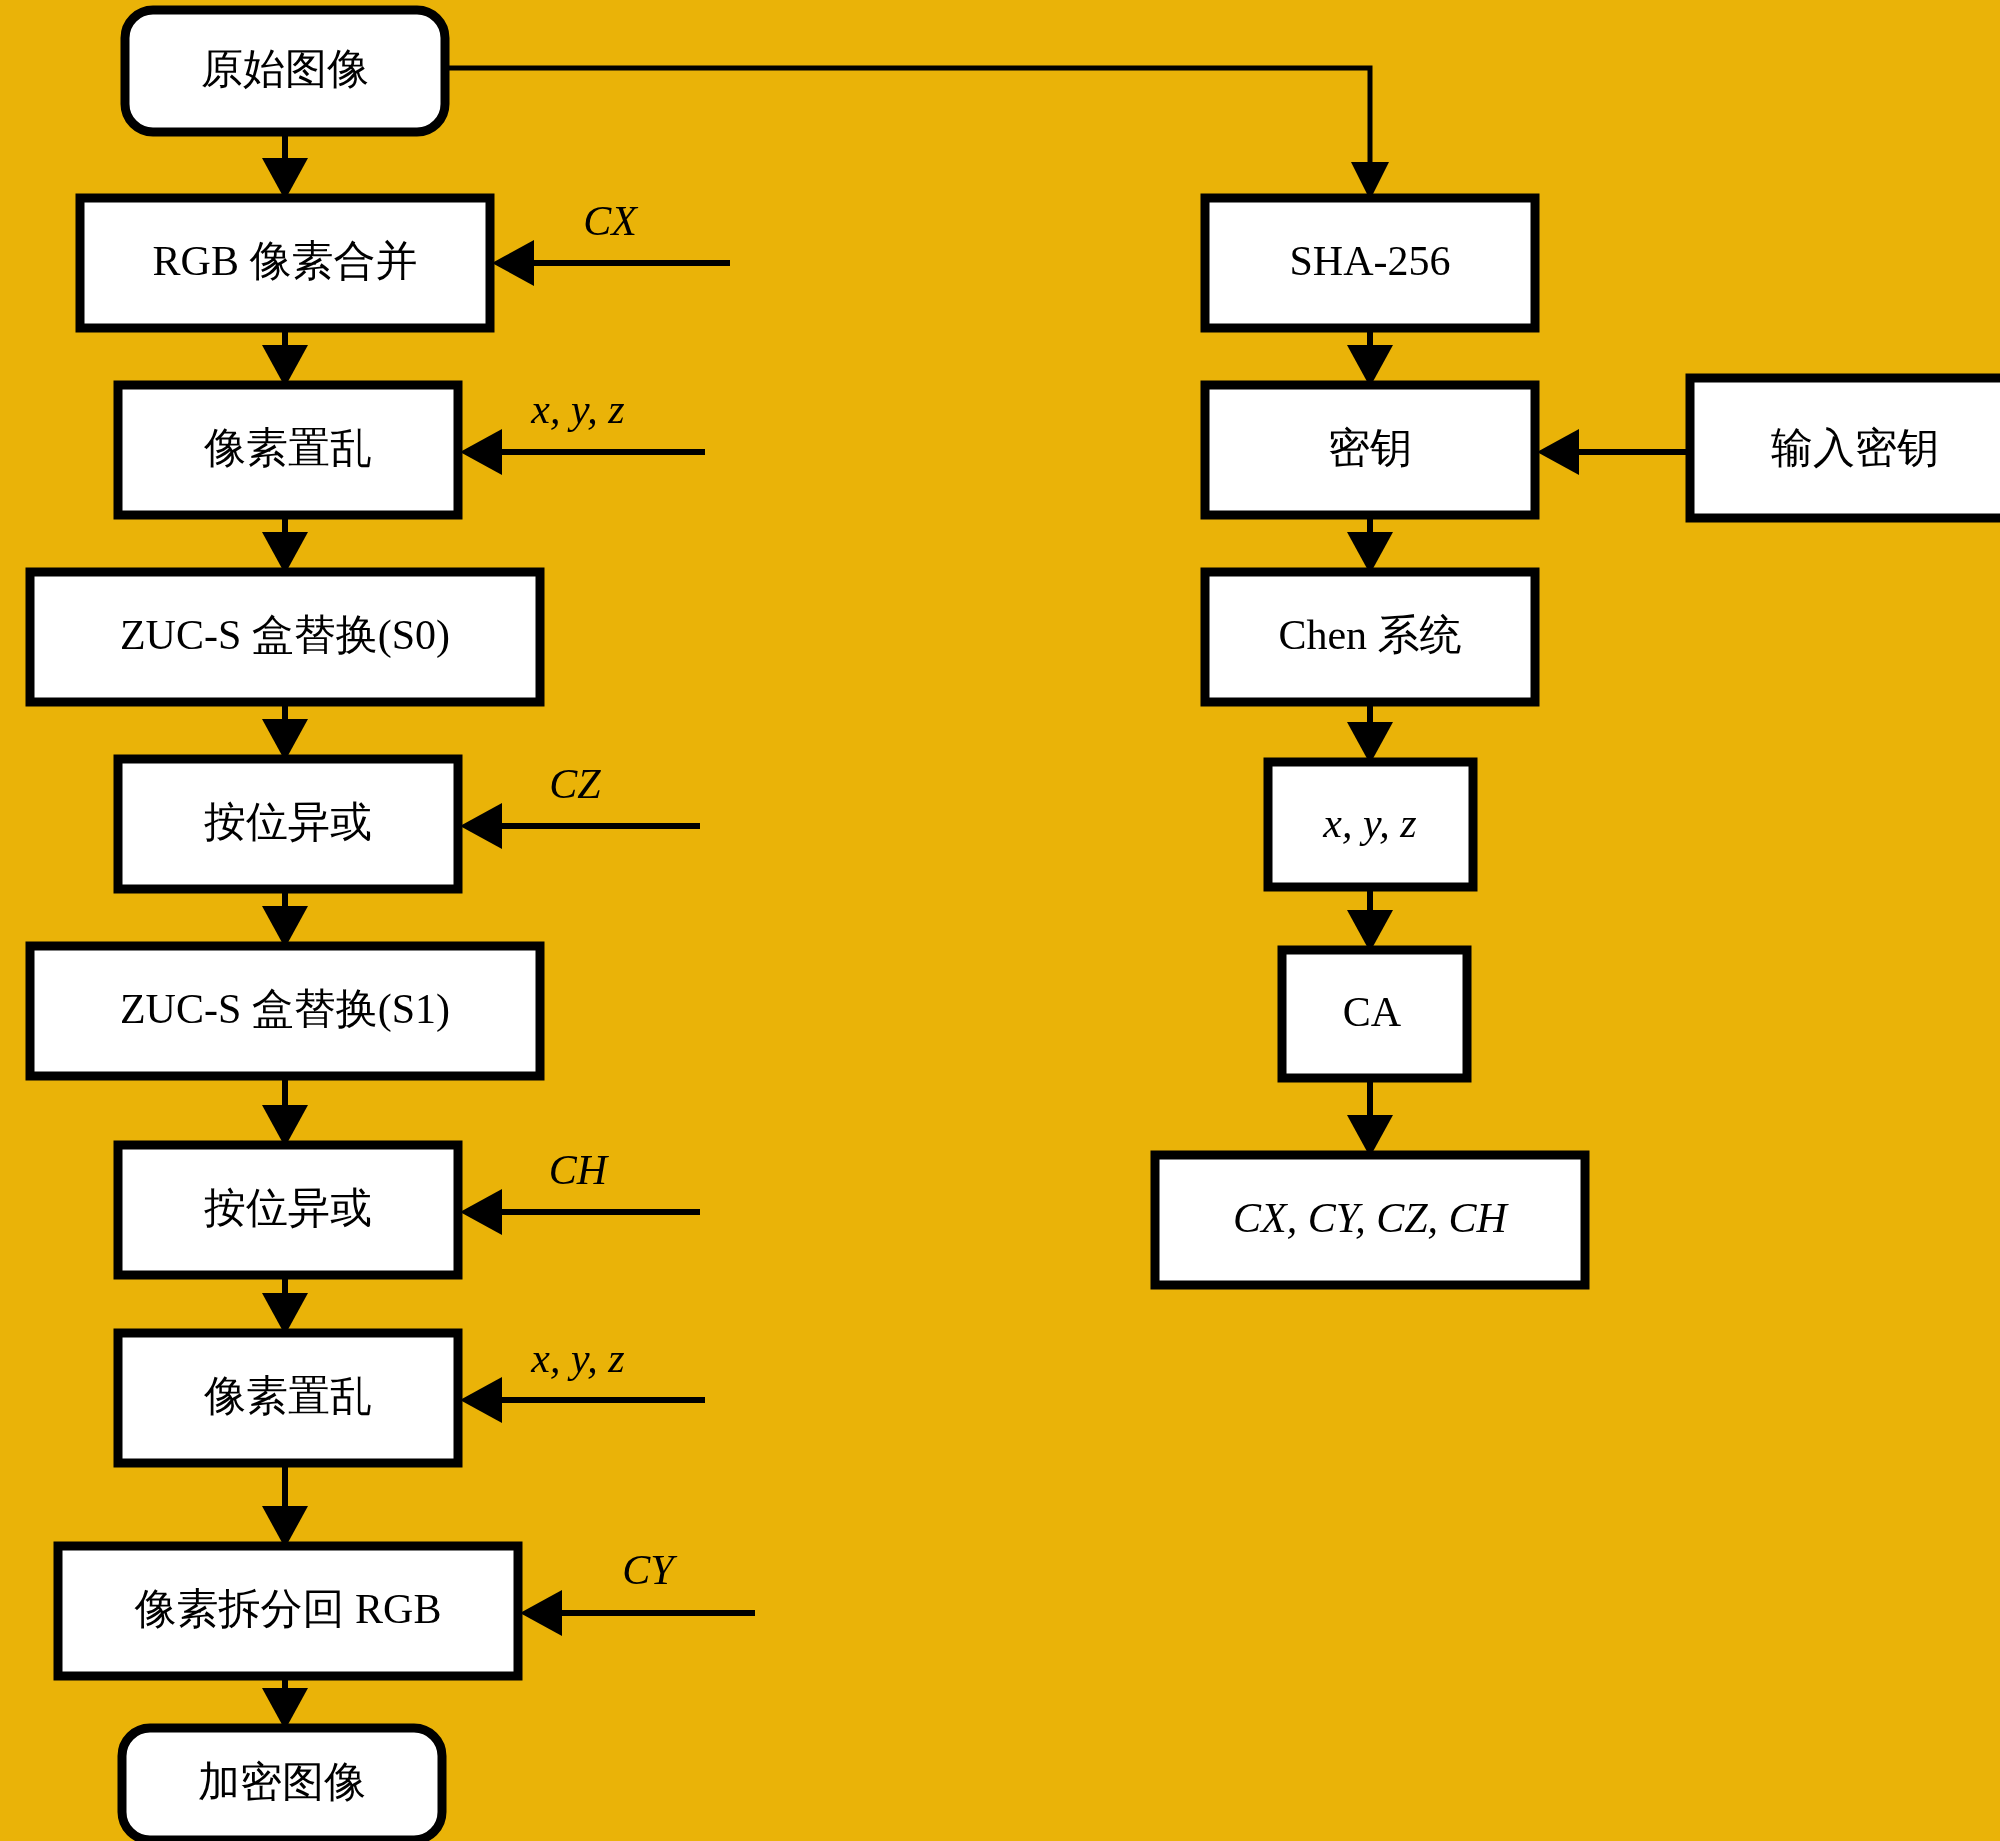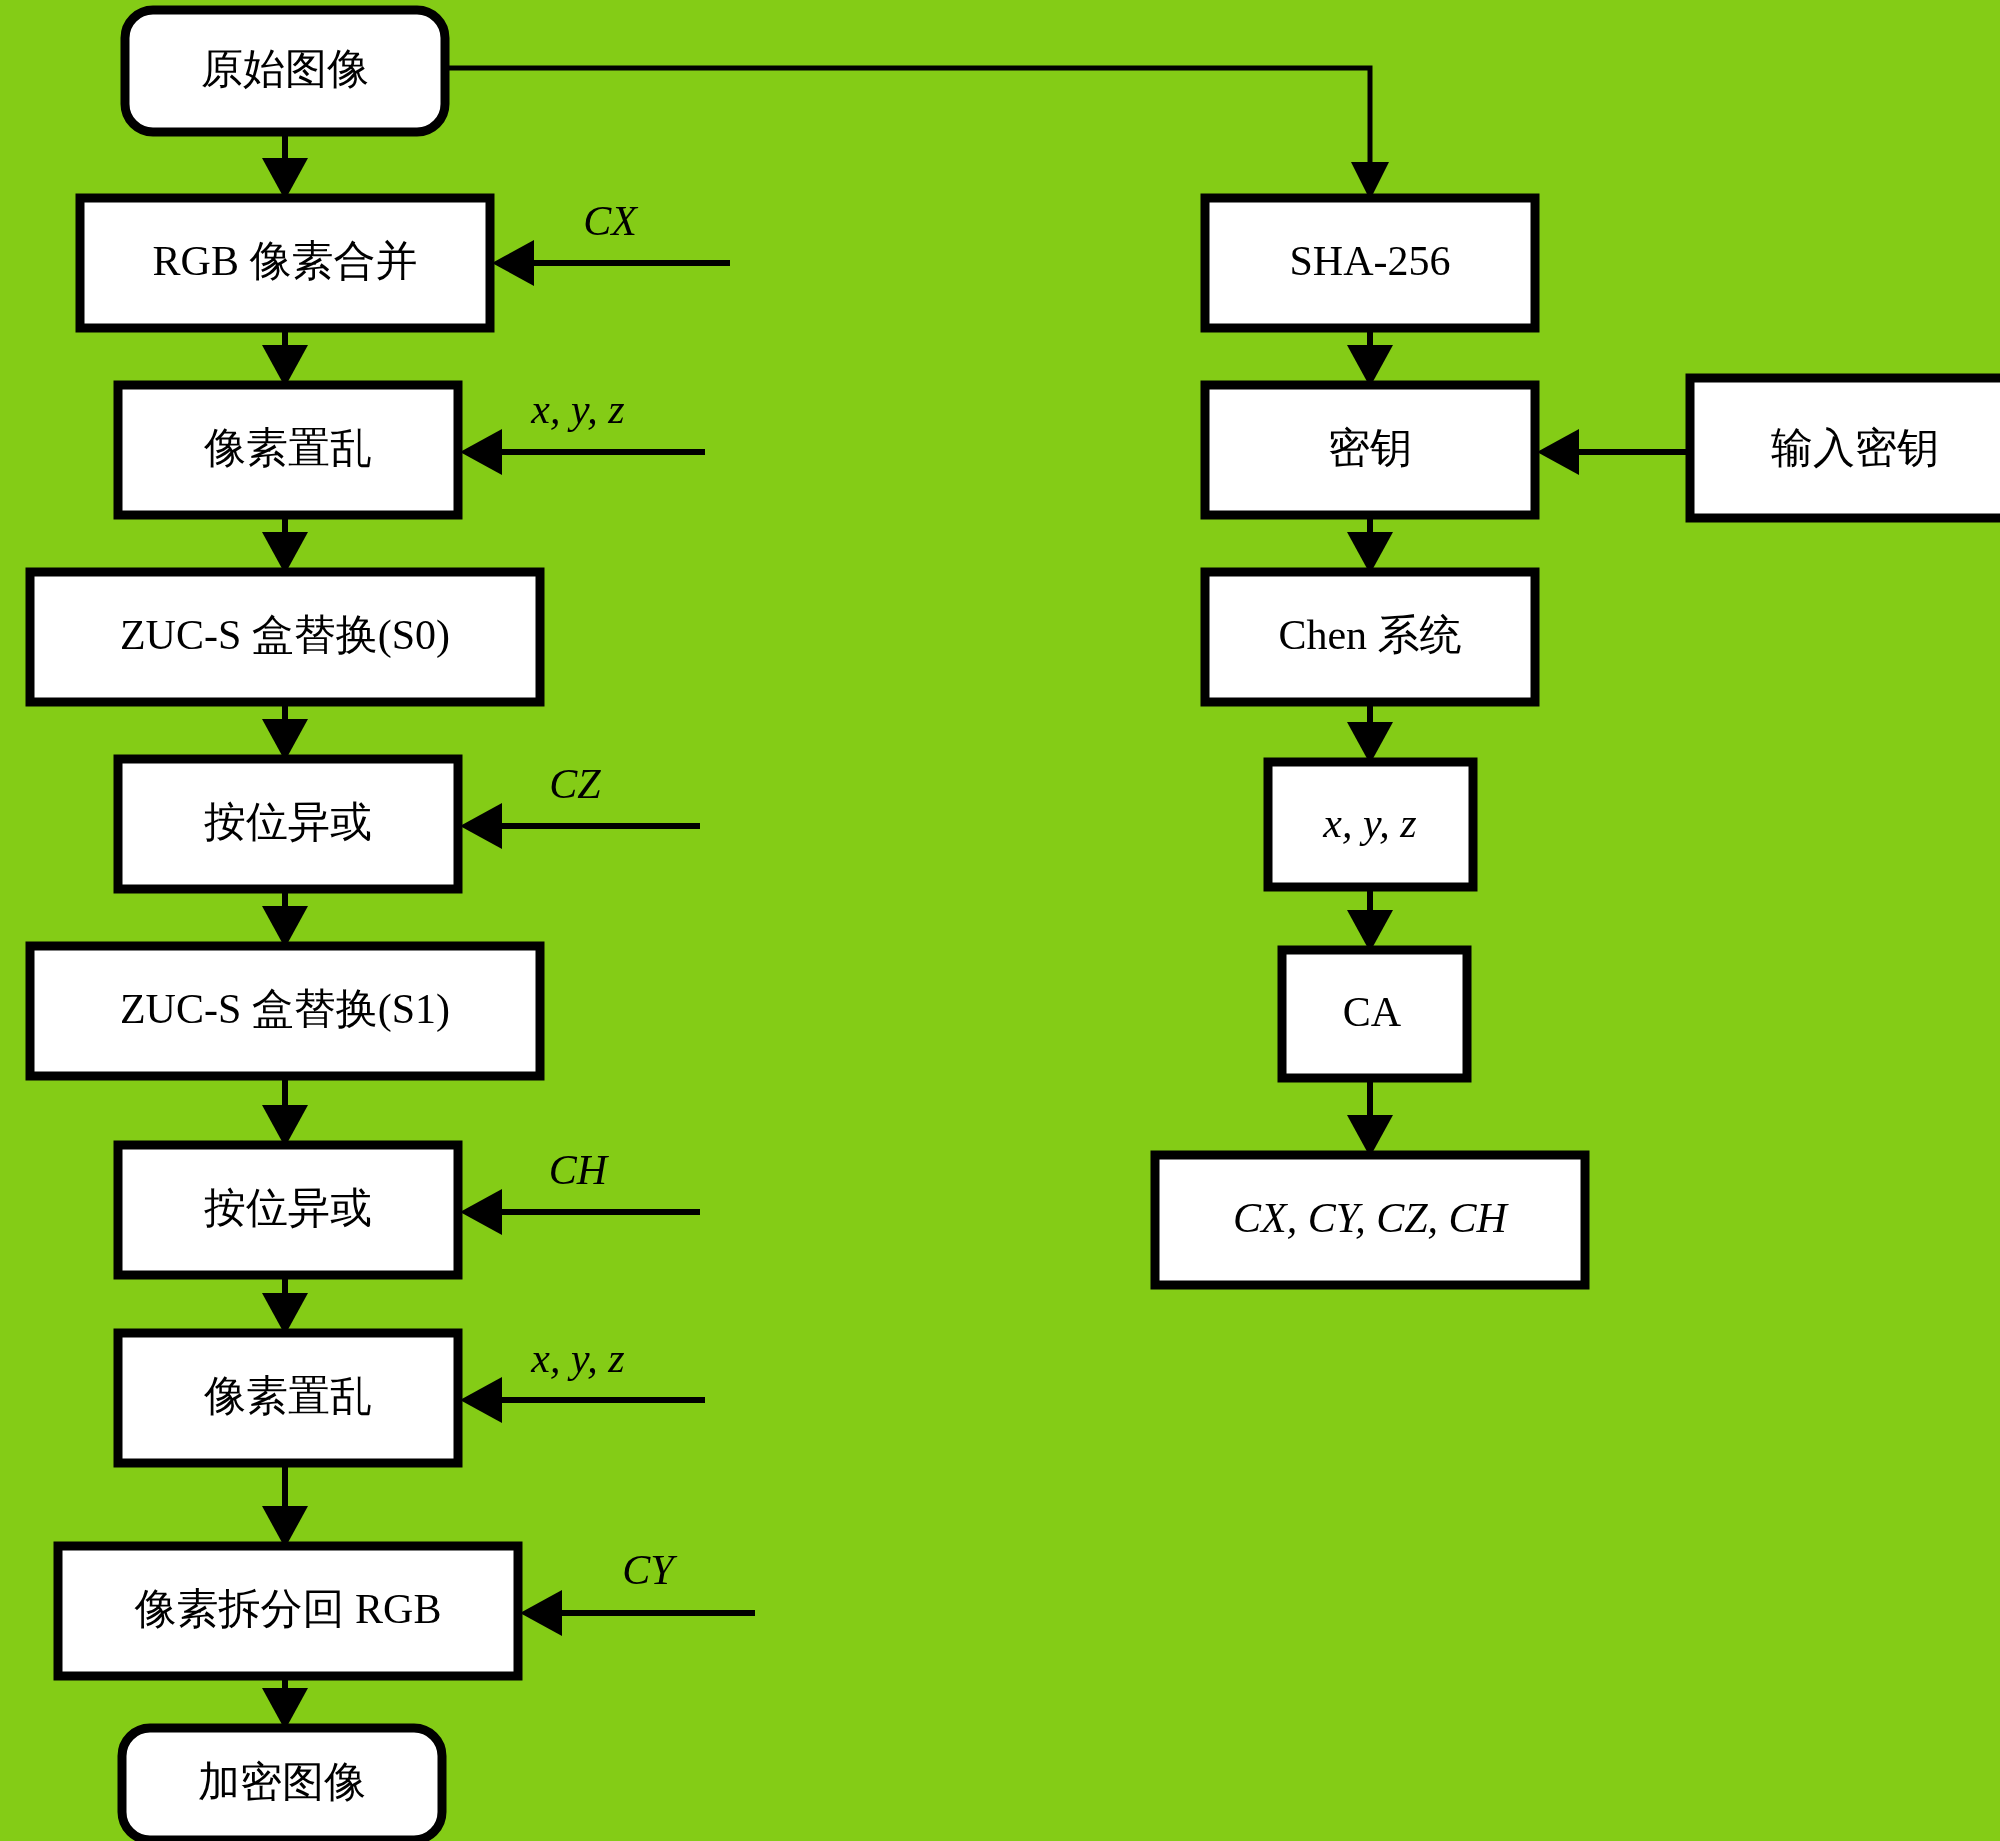--- a/index.html
+++ b/index.html
@@ -10,21 +10,21 @@
   body {
     width: 2000px;
     height: 1841px;
     font-family: "Liberation Serif", "DejaVu Serif", serif;
     overflow: hidden;
   }
   #diagram-root {
     position: relative;
     width: 2000px;
     height: 1841px;
-    background: #84cc16;
+    background: #eab308;
   }
   svg#flow-svg {
     position: absolute;
     left: 0;
     top: 0;
     width: 2000px;
     height: 1841px;
     display: block;
   }
   .node-rect {

